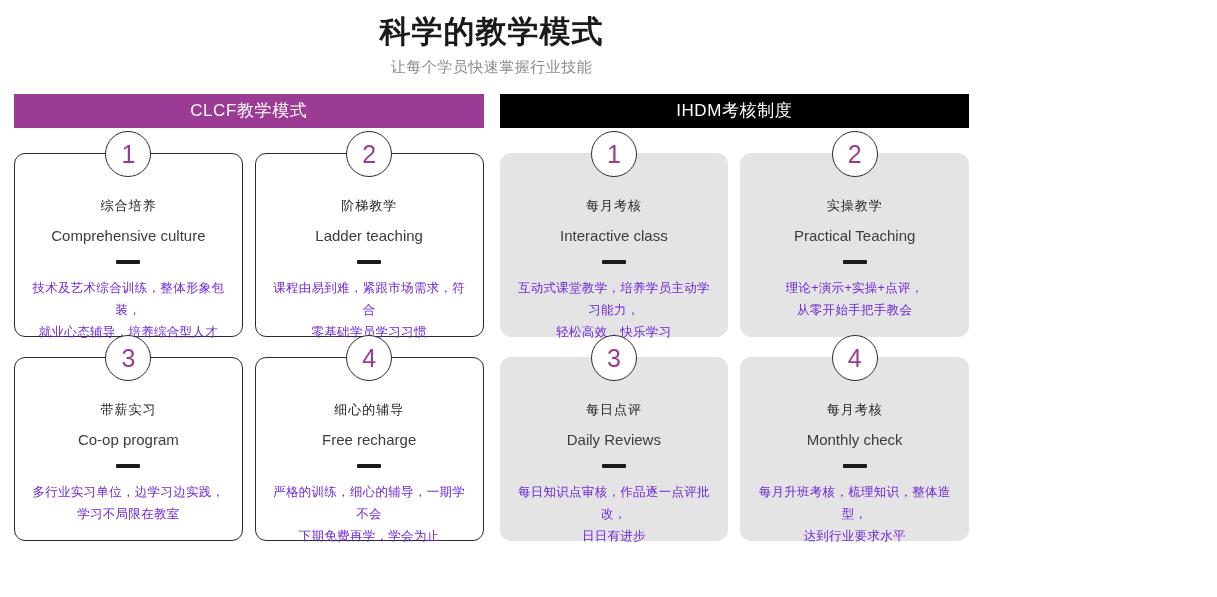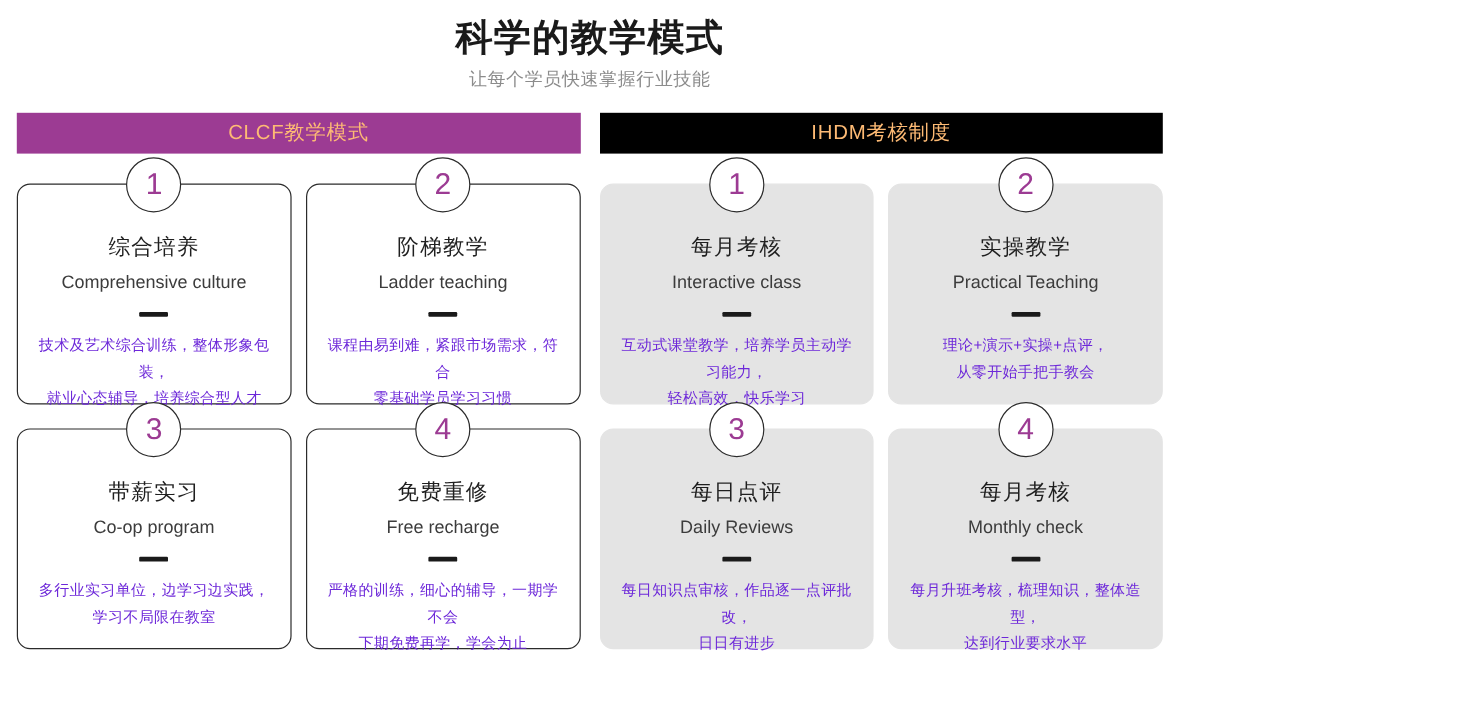--- a/index.html
+++ b/index.html
@@ -45,21 +45,21 @@
     padding: 0 14px;
     gap: 16px;
     margin-top: 14px;
   }
   .column { flex: 1 1 0; min-width: 0; }
 
   .column-header {
     height: 34px;
     line-height: 34px;
     text-align: center;
-    color: #fdba74;
+    color: #ffffff;
     font-size: 17px;
     letter-spacing: 0.6px;
   }
   .column-header.purple { background: #9c3b93; }
   .column-header.black  { background: #000000; }
 
   
   .card-grid {
     display: grid;
     grid-template-columns: 1fr 1fr;
@@ -95,21 +95,21 @@
     background: #ffffff;
     border: 1px solid #2b2b2b;
     color: #9c3b93;
     font-size: 25px;
     line-height: 44px;
     text-align: center;
     font-weight: 400;
   }
 
   .card-title {
-    font-size: 18px;
+    font-size: 13px;
     color: #1f1f1f;
     line-height: 28px;
     letter-spacing: 1px;
     text-align: center;
   }
   .card-subtitle {
     font-size: 15px;
     color: #3c3c3c;
     line-height: 25px;
     margin-top: 3px;
@@ -173,21 +173,21 @@
           <div class="card-subtitle">Co-op program</div>
           <div class="card-rule"></div>
           <div class="card-desc">
             <span class="card-desc-line">多行业实习单位，边学习边实践，</span>
             <span class="card-desc-line">学习不局限在教室</span>
           </div>
         </div>
 
         <div class="card outline">
           <div class="card-badge">4</div>
-          <div class="card-title">免费重修</div>
+          <div class="card-title">细心的辅导</div>
           <div class="card-subtitle">Free recharge</div>
           <div class="card-rule"></div>
           <div class="card-desc">
             <span class="card-desc-line">严格的训练，细心的辅导，一期学不会</span>
             <span class="card-desc-line">下期免费再学，学会为止</span>
           </div>
         </div>
 
       </div>
     </div>

